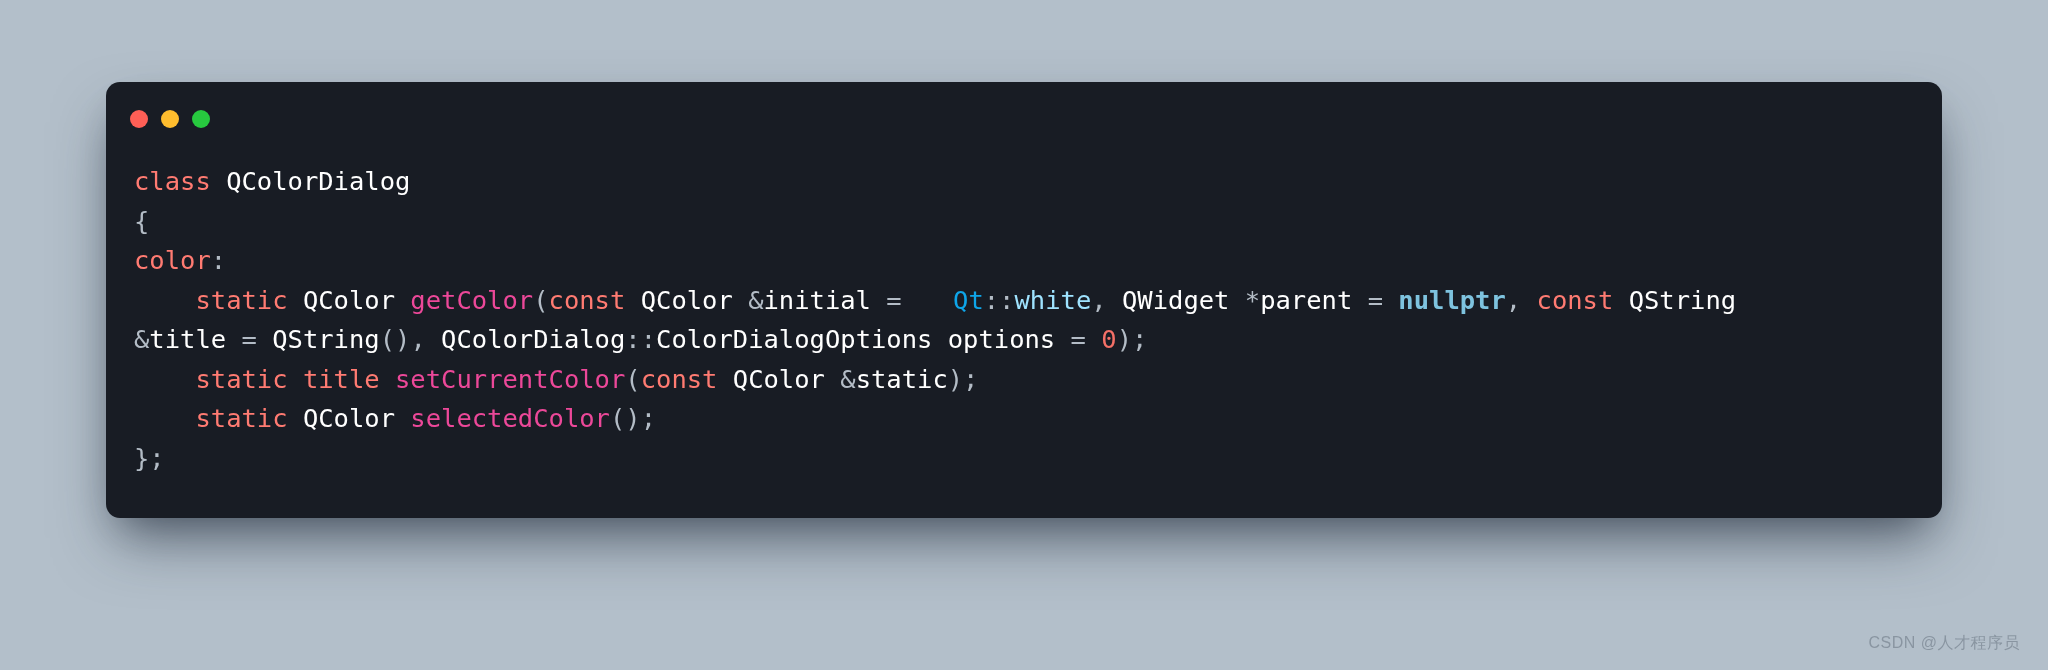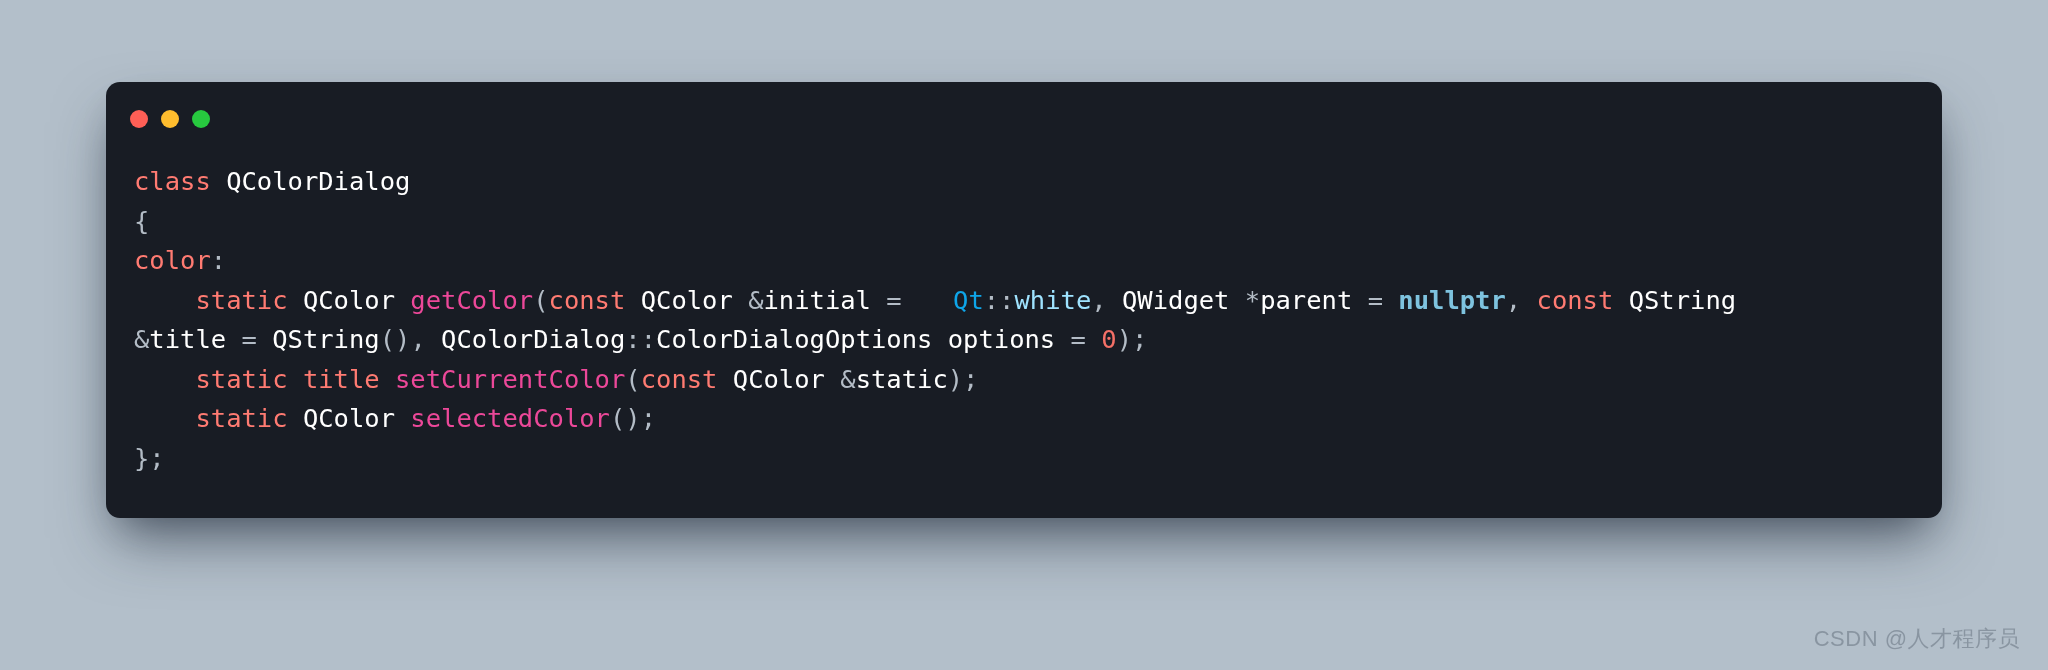--- a/index.html
+++ b/index.html
@@ -48,21 +48,21 @@
   .tok-fn    { color: #ec4899; } 
   .tok-punct { color: #b3bcc6; } 
   .tok-ns    { color: #0ea5e9; margin-left: 36px; } 
   .tok-str   { color: #9fe3ff; } 
   .tok-num   { color: #f47067; } 
   .tok-null  { color: #7ec3df; font-weight: bold; } 
   .watermark {
     position: absolute;
     bottom: 16px;
     right: 28px;
-    font-size: 22px;
+    font-size: 16px;
     color: rgba(60,72,85,0.35);
     font-family: -apple-system, BlinkMacSystemFont, "Segoe UI", sans-serif;
     letter-spacing: 0.5px;
   }
 </style>
 </head>
 <body>
 
 <div class="editor-window">
   <div class="titlebar">

